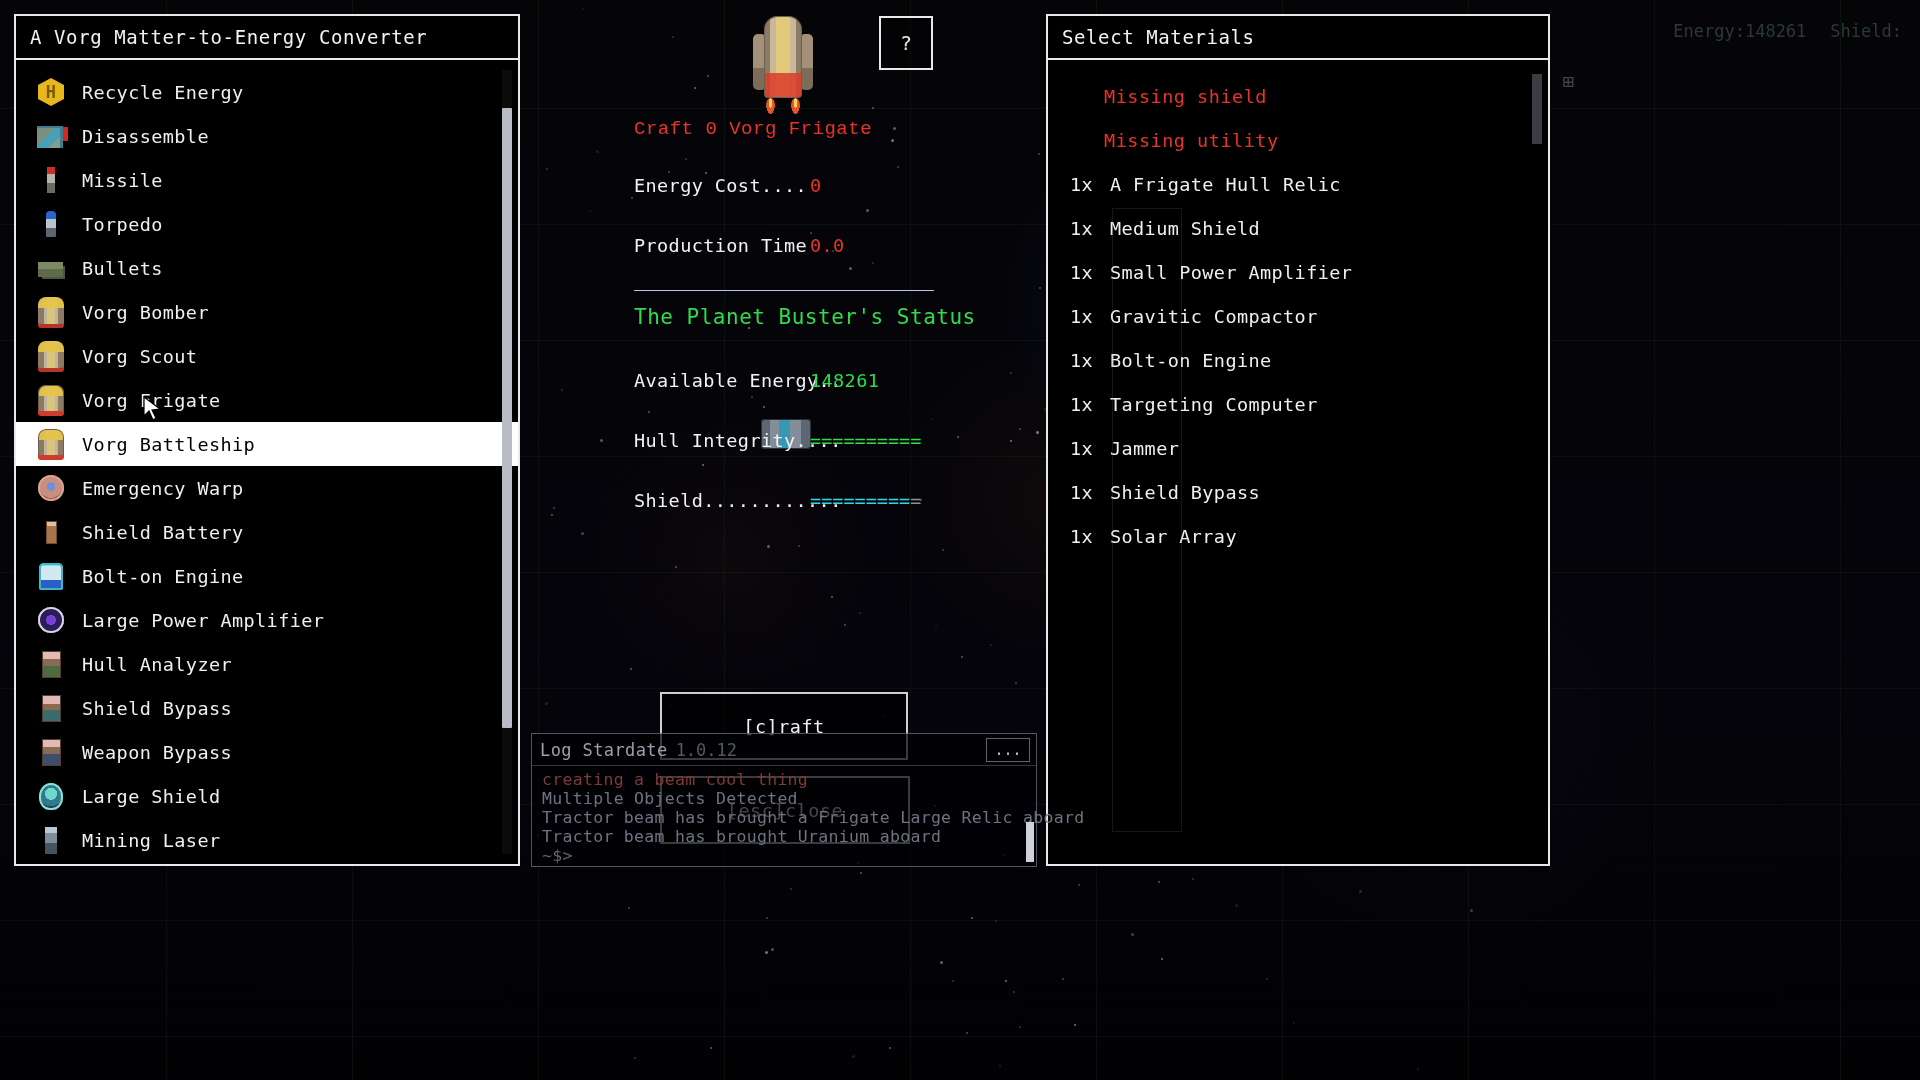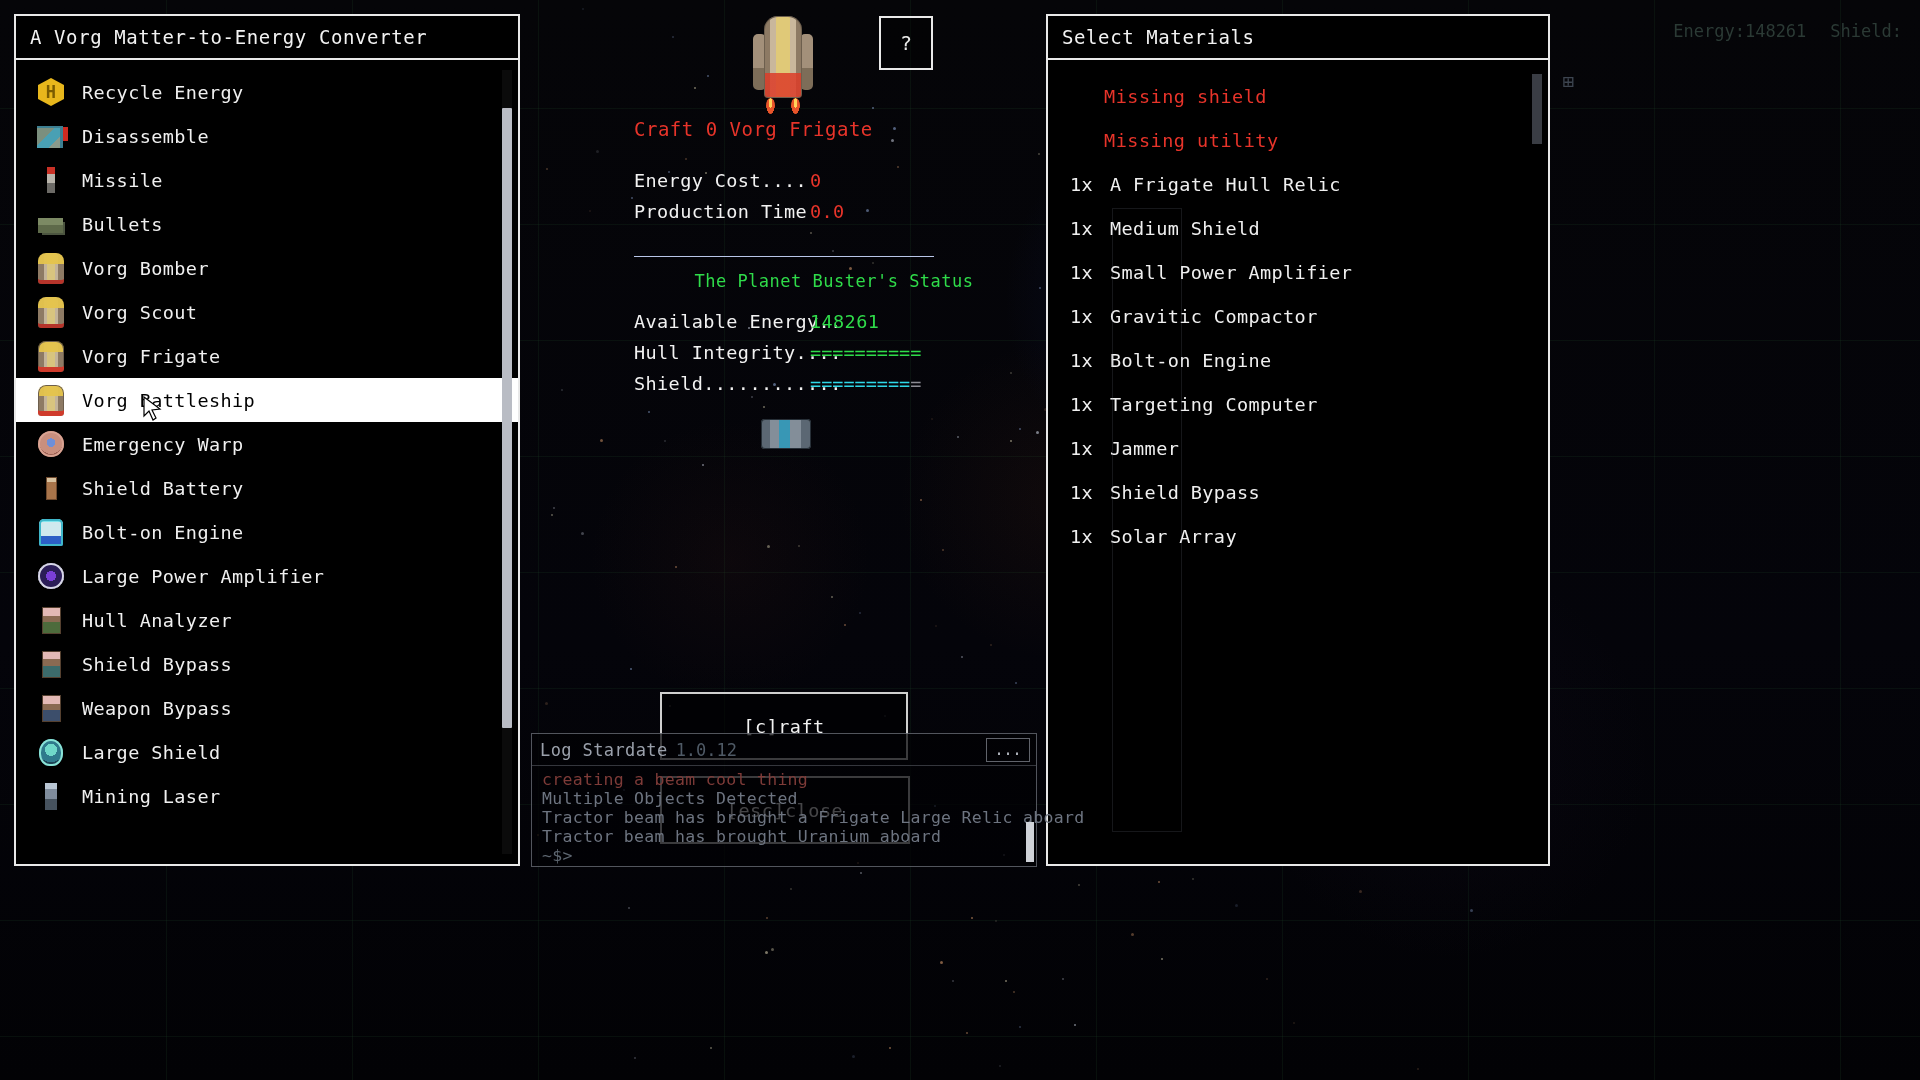--- a/index.html
+++ b/index.html
@@ -202,34 +202,34 @@
     width: 0; height: 0; z-index: 60;
   }
   #cursor svg { display: block; }
 
   
   #center-info {
     position: absolute; left: 634px; top: 118px; width: 400px;
   }
   .craft-title {
     color: #e8342a; font-size: 19px; letter-spacing: 0.5px;
-    margin-bottom: 30px; white-space: nowrap;
+    margin-bottom: 6px; white-space: nowrap; font-family: Liberation Mono, monospace;
   }
   .stat-line {
     display: flex; align-items: baseline;
     font-size: 18.5px; letter-spacing: 0.4px;
     margin-bottom: 10px; white-space: nowrap;
   }
-  .stat-line .k { color: #f2f2f2; width: 176px; flex: 0 0 176px; }
+  .stat-line .k { color: #f2f2f2; width: 176px; flex: 0 0 176px; margin-top: 29px; }
   .stat-line .v { color: #e8342a; }
   .divider-line {
     width: 300px; height: 1px; background: #b9c6e8;
     margin: 34px 0 14px 0;
   }
-  .status-title { color: #2fdc4a; font-size: 17px; letter-spacing: 0.5px; margin-bottom: 20px; text-align: center; }
+  .status-title { color: #2fdc4a; font-size: 21px; letter-spacing: 0.5px; margin-bottom: 12px; }
   .stat-line .v-green { color: #2fdc4a; }
   .bar { font-size: 18.5px; letter-spacing: 0px; }
   .bar.green { color: #2fdc4a; }
   .bar.cyan { color: #2fd8e8; }
   .bar .spent { color: #8d8d95; }
 
   
   #hero-ship {
     position: absolute; left: 752px; top: 10px; width: 62px; height: 104px;
   }
@@ -554,20 +554,26 @@
             <span class="label">Disassemble</span>
           </div>
           <div class="list-row">
             <span class="sprite">
               <span class="sp-missile"></span>
             </span>
             <span class="label">Missile</span>
           </div>
           <div class="list-row">
             <span class="sprite">
+              <span class="sp-torpedo"></span>
+            </span>
+            <span class="label">Torpedo</span>
+          </div>
+          <div class="list-row">
+            <span class="sprite">
               <span class="sp-bullets"></span>
             </span>
             <span class="label">Bullets</span>
           </div>
           <div class="list-row">
             <span class="sprite">
               <span class="sp-ship"></span>
             </span>
             <span class="label">Vorg Bomber</span>
           </div>

